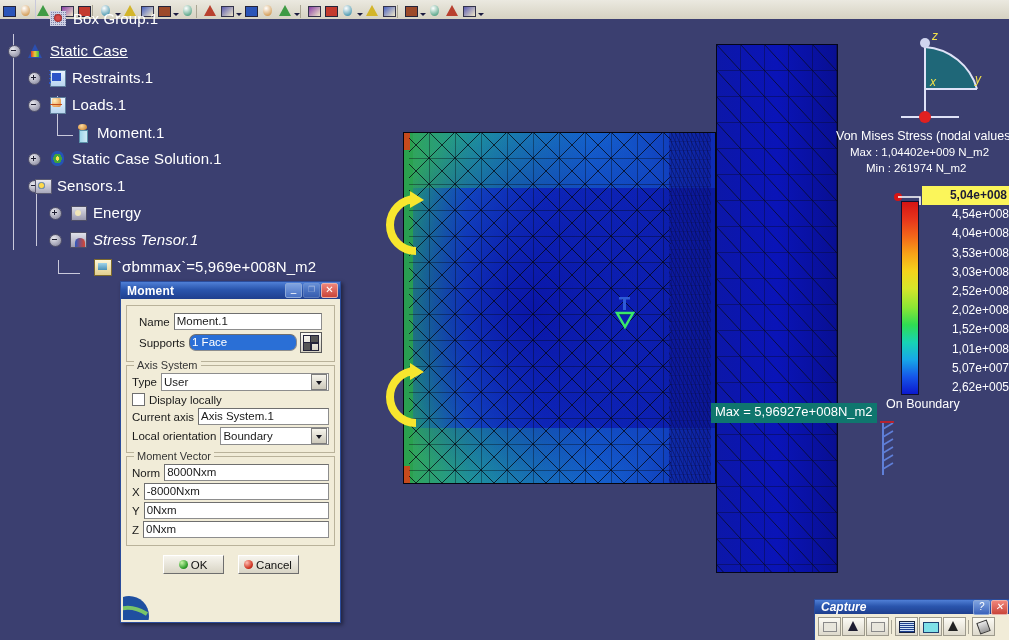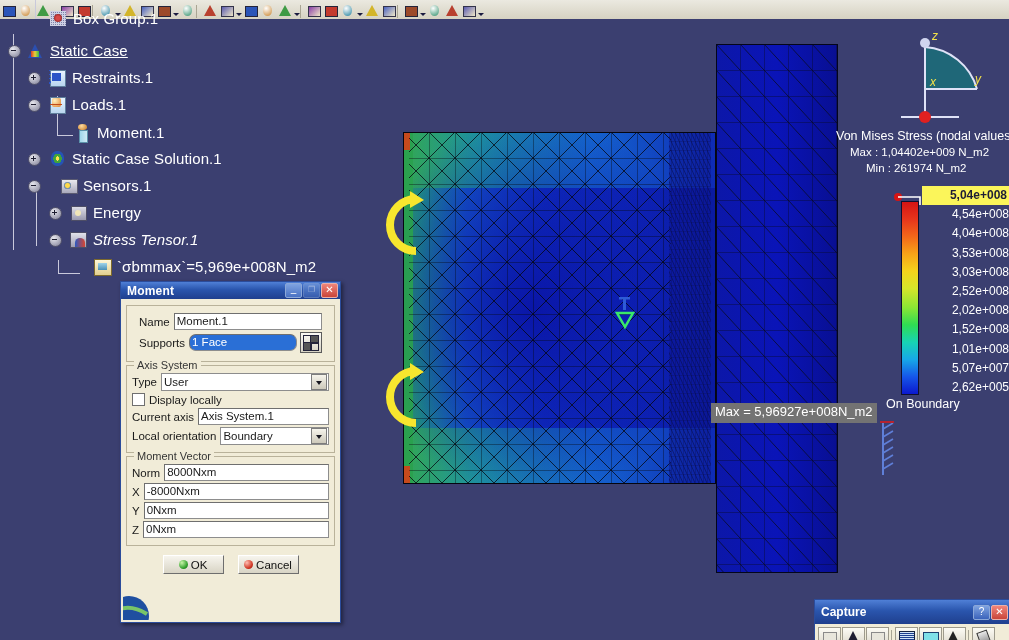--- a/index.html
+++ b/index.html
@@ -115,21 +115,21 @@
     background:linear-gradient(to top,
       #0b18cf 0%, #1656e8 9%, #17a8e8 18%, #17d3b4 27%,
       #2fdc53 36%, #8be634 45%, #d6e62a 55%, #f5d31c 64%,
       #f7a318 73%, #f3671a 82%, #e8351c 91%, #d61414 100%);
     border:1px solid #101030;}
   #leg-pin{position:absolute;left:58px;top:62px;width:30px;height:14px;}
 
   
   #max-anno{
     position:absolute;left:711px;top:384px;height:18px;
-    background:#737373;color:#ffffff;font-size:13px;
+    background:#0f766e;color:#ffffff;font-size:13px;
     padding:1px 4px;white-space:nowrap;line-height:16px;
   }
 
   
   #clamp{position:absolute;left:878px;top:404px;width:26px;height:52px;}
 
   
   #axis-triad{position:absolute;left:885px;top:-2px;width:110px;height:115px;}
   .ax-lbl{position:absolute;color:#f2e24a;font-size:12px;font-style:italic;}
 
@@ -187,22 +187,22 @@
   .orb{width:9px;height:9px;border-radius:50%;flex:0 0 auto;}
   .orb.g{background:radial-gradient(circle at 32% 30%,#c8f5a8,#2f9e2a 65%,#14570f);}
   .orb.r{background:radial-gradient(circle at 32% 30%,#ffbdb2,#cf3422 65%,#7d1208);}
   #md-deco{position:absolute;left:2px;bottom:2px;width:42px;height:30px;overflow:hidden;}
 
   
   #capture-dialog{
     position:absolute;left:814px;top:599px;width:195px;height:41px;
     background:#f1ecd8;border:1px solid #2b4c9b;
   }
-  #cap-title{height:24px;background:linear-gradient(#4f7fd6,#2a55ad 45%,#1f3f8e);
-    display:flex;align-items:center;padding:0 2px 0 6px;}
+  #cap-title{height:14px;background:linear-gradient(#4f7fd6,#2a55ad 45%,#1f3f8e);
+    display:flex;align-items:center;padding:0 2px 0 6px;font-style:italic;}
   #cap-title .t{color:#fff;font-size:12px;font-weight:bold;flex:1;}
   .wbtn.help{background:linear-gradient(#7fa3e0,#3b63bb);}
   #cap-tools{display:flex;align-items:center;padding:3px 3px 0;gap:1px;}
   .cap-ico{width:21px;height:17px;border:1px solid #9d9a8c;
     background:linear-gradient(#fcfbf5,#ddd9cb);position:relative;flex:0 0 auto;}
   .cap-sep{width:4px;height:15px;position:relative;flex:0 0 auto;}
   .cap-sep::after{content:"";position:absolute;left:1px;top:1px;width:1px;height:14px;background:#a8a595;}
 </style>
 </head>
 <body>
@@ -482,21 +482,21 @@
 
   <div class="pm plus" style="left:28px;top:153px;"></div>
   <div class="tree-row" style="left:48px;top:146px;">
     <span class="tree-ico">
         <i class="ic-sol"></i>
       </span>
     <span class="tree-lbl">Static Case Solution.1</span>
   </div>
 
   <div class="pm" style="left:28px;top:180px;"></div>
-  <div class="tree-row" style="left:59px;top:173px;">
+  <div class="tree-row" style="left:33px;top:173px;">
     <span class="tree-ico">
         <i class="ic-sens"></i>
       </span>
     <span class="tree-lbl">Sensors.1</span>
   </div>
 
   <div class="pm plus" style="left:49px;top:207px;"></div>
   <div class="tree-row" style="left:69px;top:200px;">
     <span class="tree-ico">
         <i class="ic-energy"></i>

